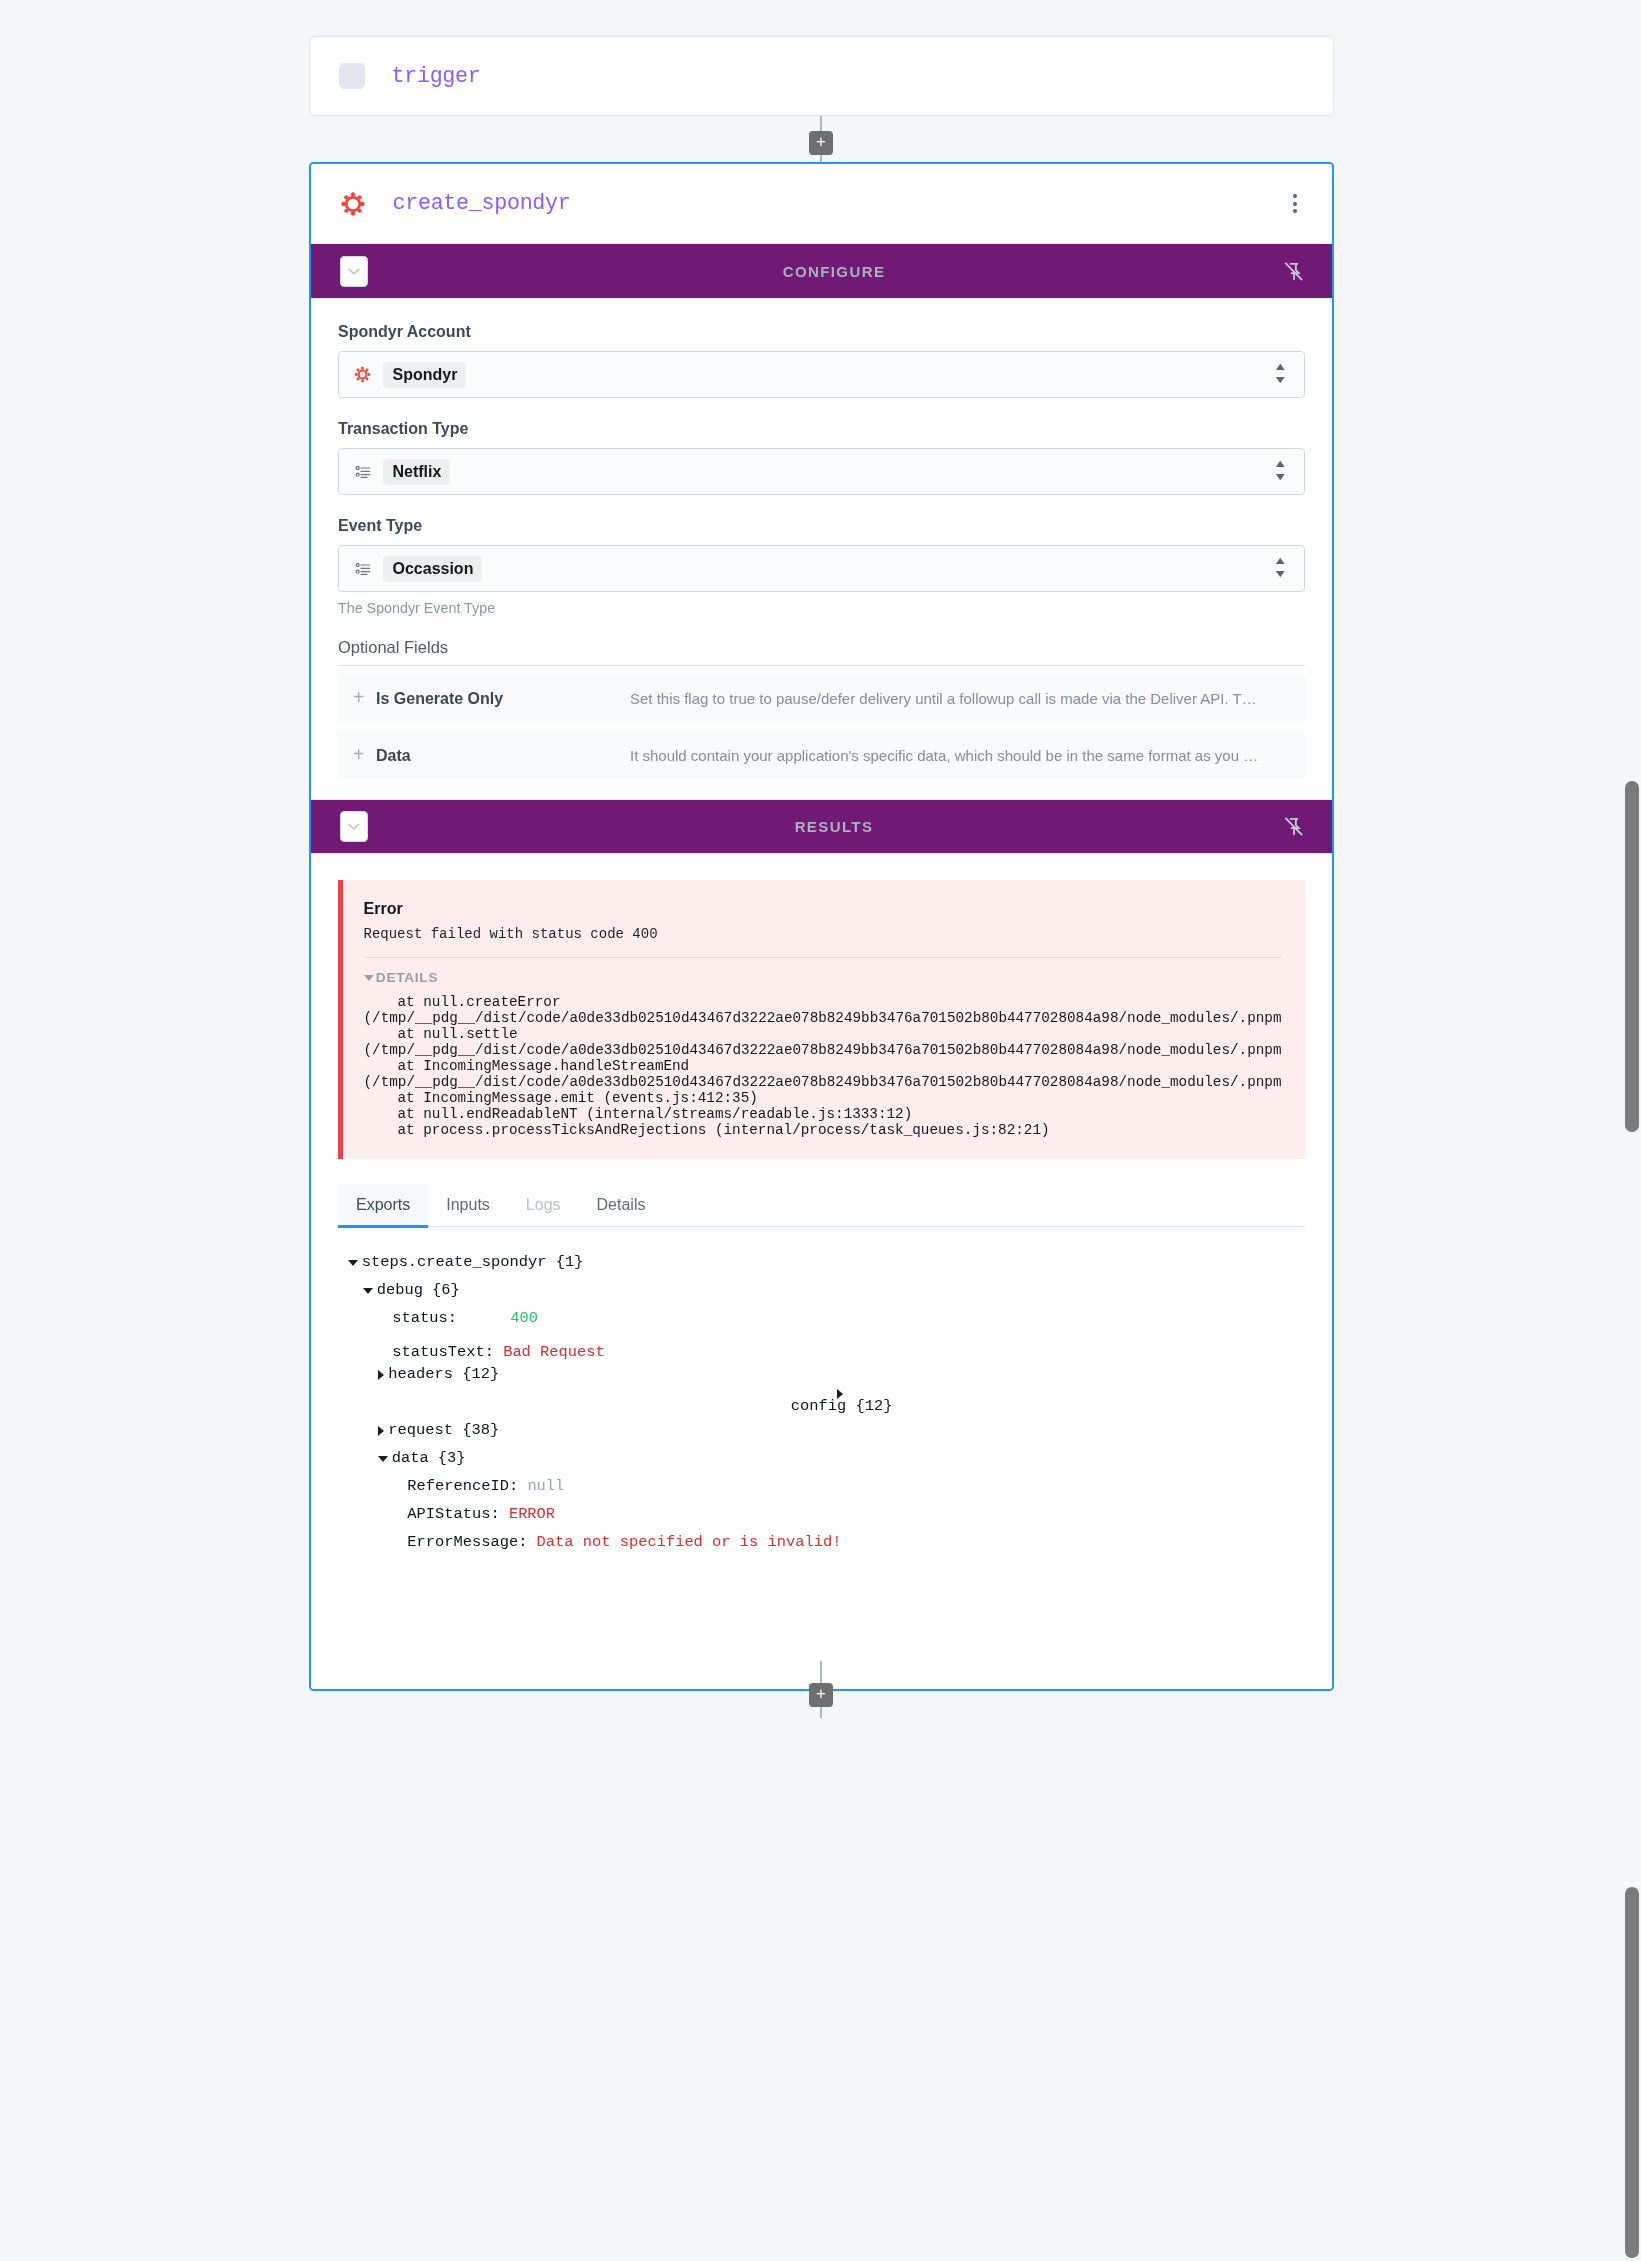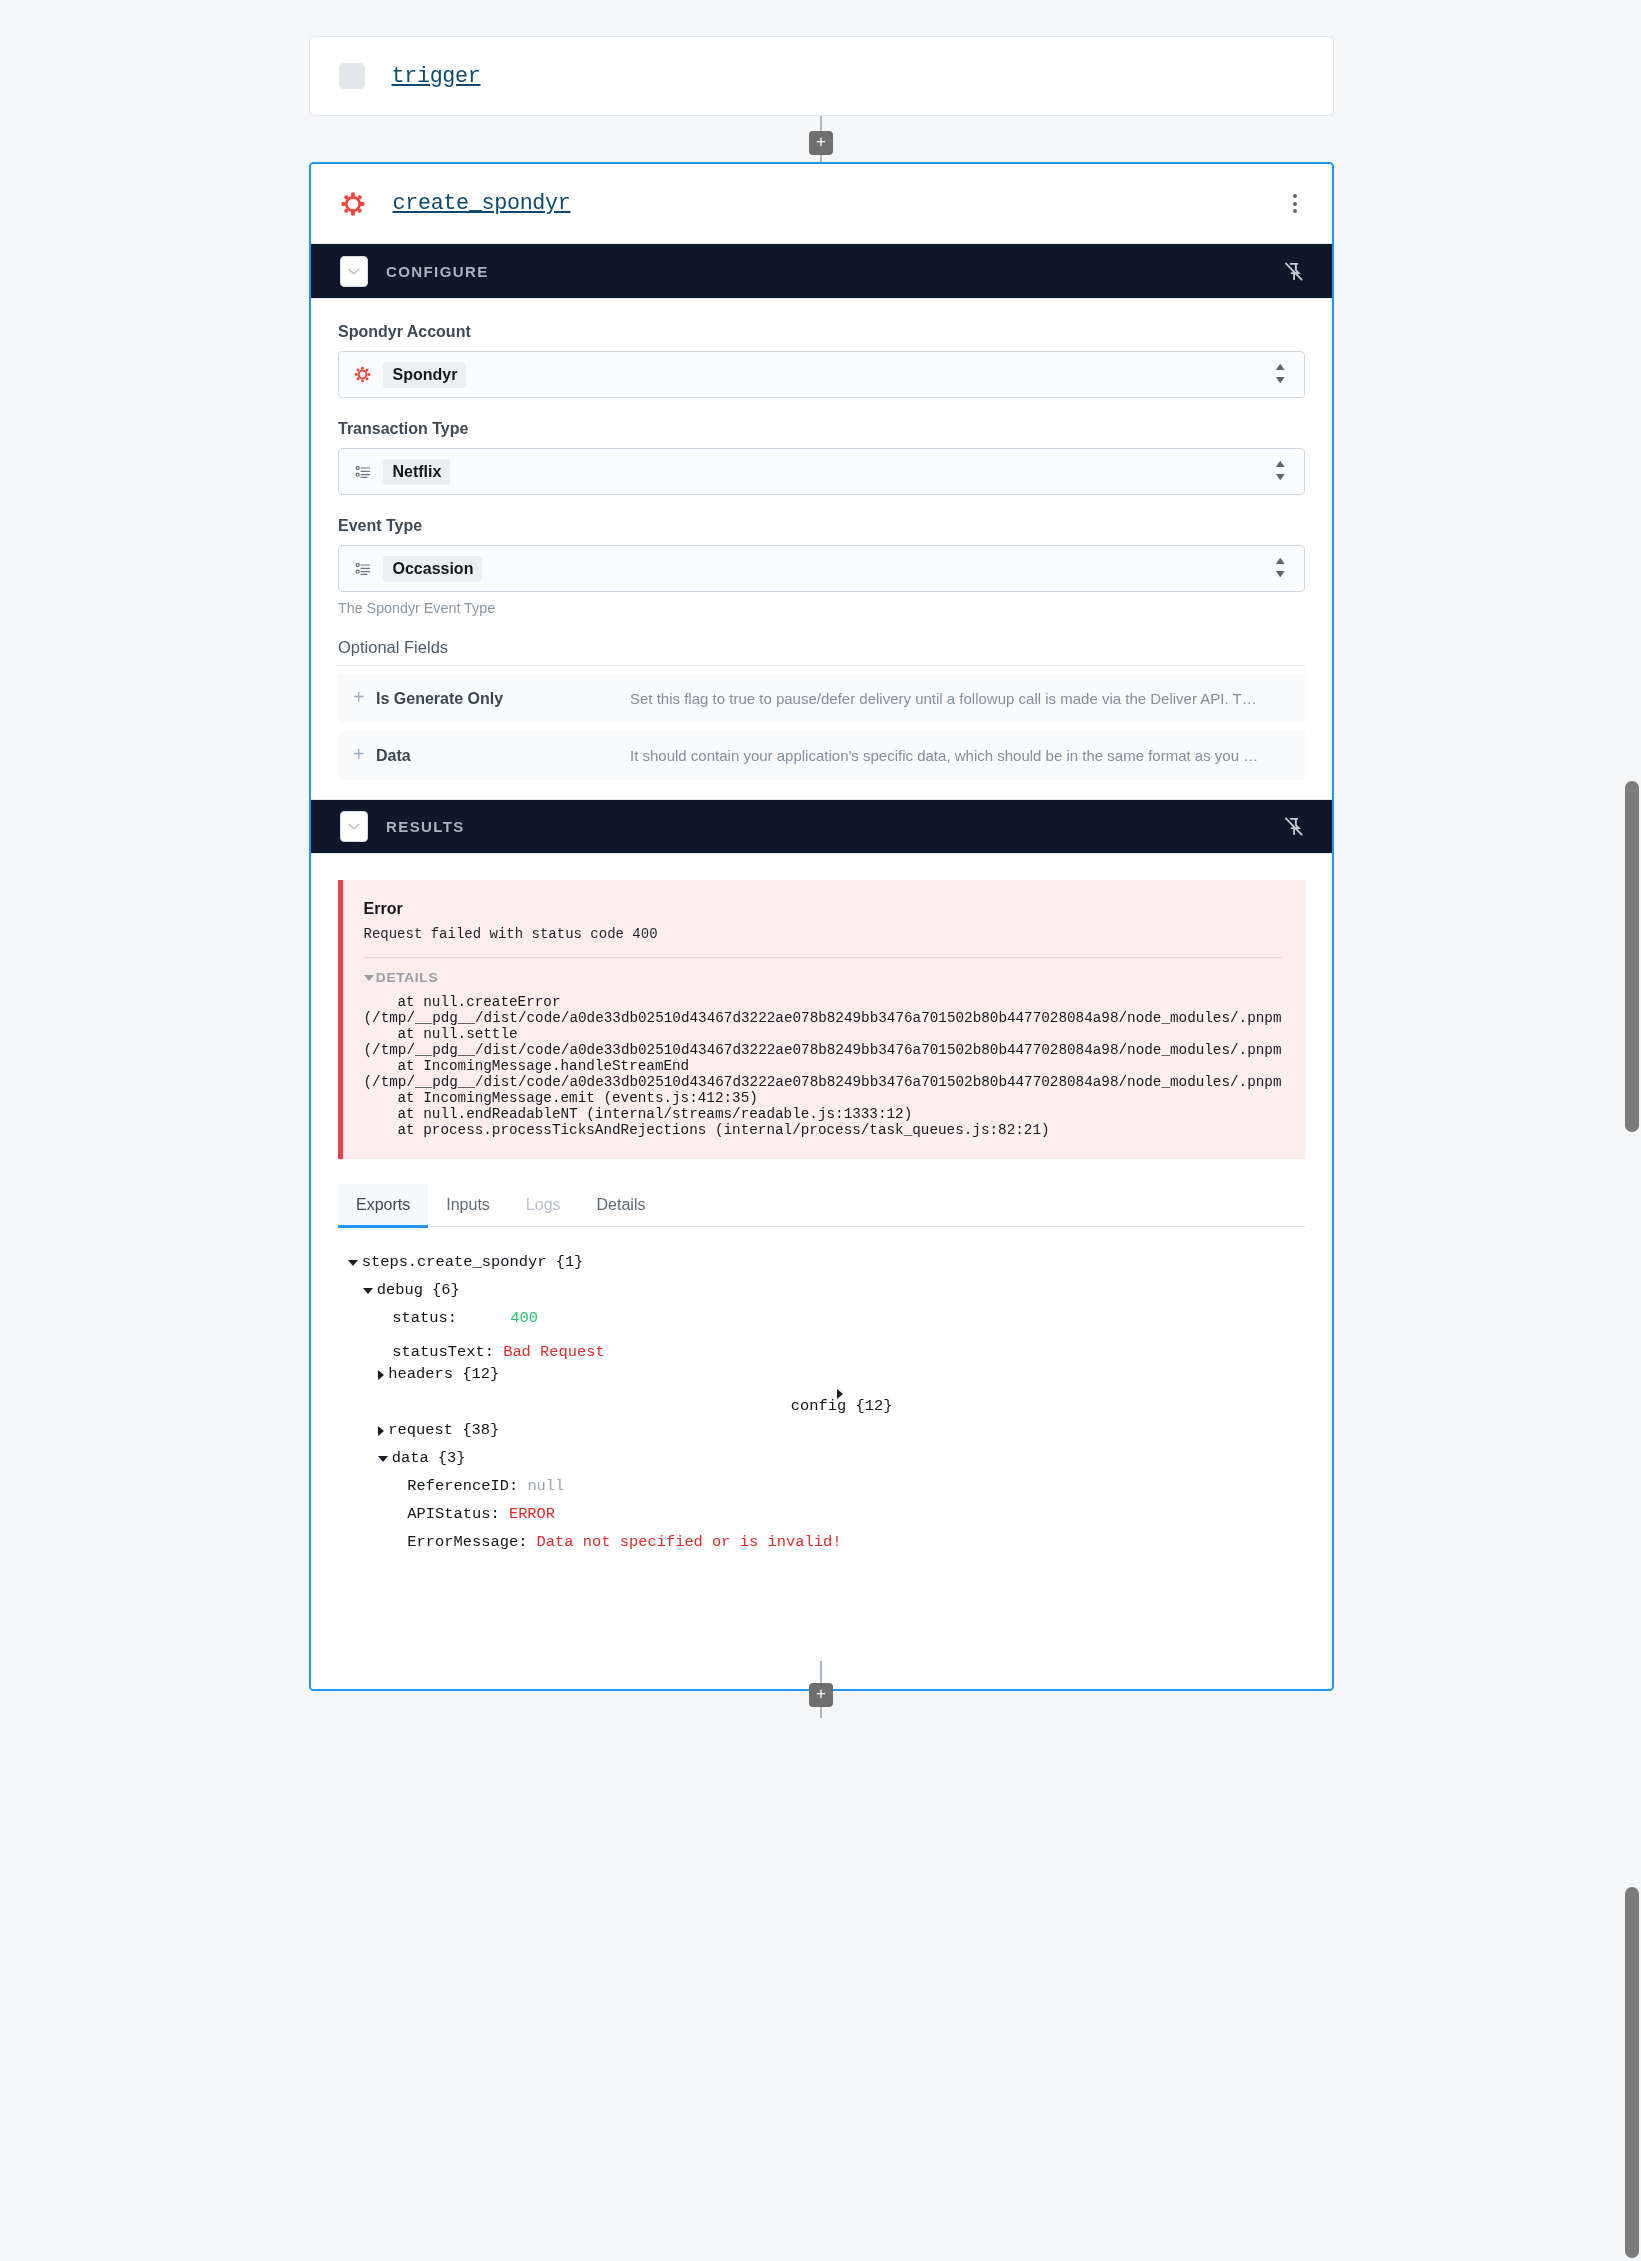--- a/index.html
+++ b/index.html
@@ -38,23 +38,22 @@
   }
   .trigger-chip {
     width: 26px; height: 26px;
     border-radius: 5.1px;
     background: #e2e7ec;
     flex: 0 0 auto;
   }
   .node-title {
     font-family: "Liberation Mono", monospace;
     font-size: 21.7px;
-    color: #0c4a6e;
+    color: #8b5cf6;
     letter-spacing: -0.3px;
-    text-decoration: underline;
   }
 
   
   .connector {
     position: absolute;
     width: 1.7px;
     background: #aab8cc;
     left: 820px;
   }
   .plus-btn {
@@ -102,22 +101,23 @@
     gap: 3.4px; cursor: pointer;
   }
   .kebab i { display: block; width: 4px; height: 4px; border-radius: 50%; background: #5c6672; }
 
   
   .section-bar {
     height: 55px;
     display: flex;
     align-items: center;
     padding: 0 27px 0 28.5px;
-    background: #0f172a;
+    background: #701a75;
     border-bottom: 0.6px solid #e3e9ee;
+    text-align: center;
   }
   .sec-toggle {
     width: 28.5px; height: 31px;
     border: 1.1px solid #d4dbe2;
     border-radius: 4.6px;
     background: #fff;
     display: flex; align-items: center; justify-content: center;
     cursor: pointer; flex: 0 0 auto;
   }
   .sec-toggle svg { display: block; }

